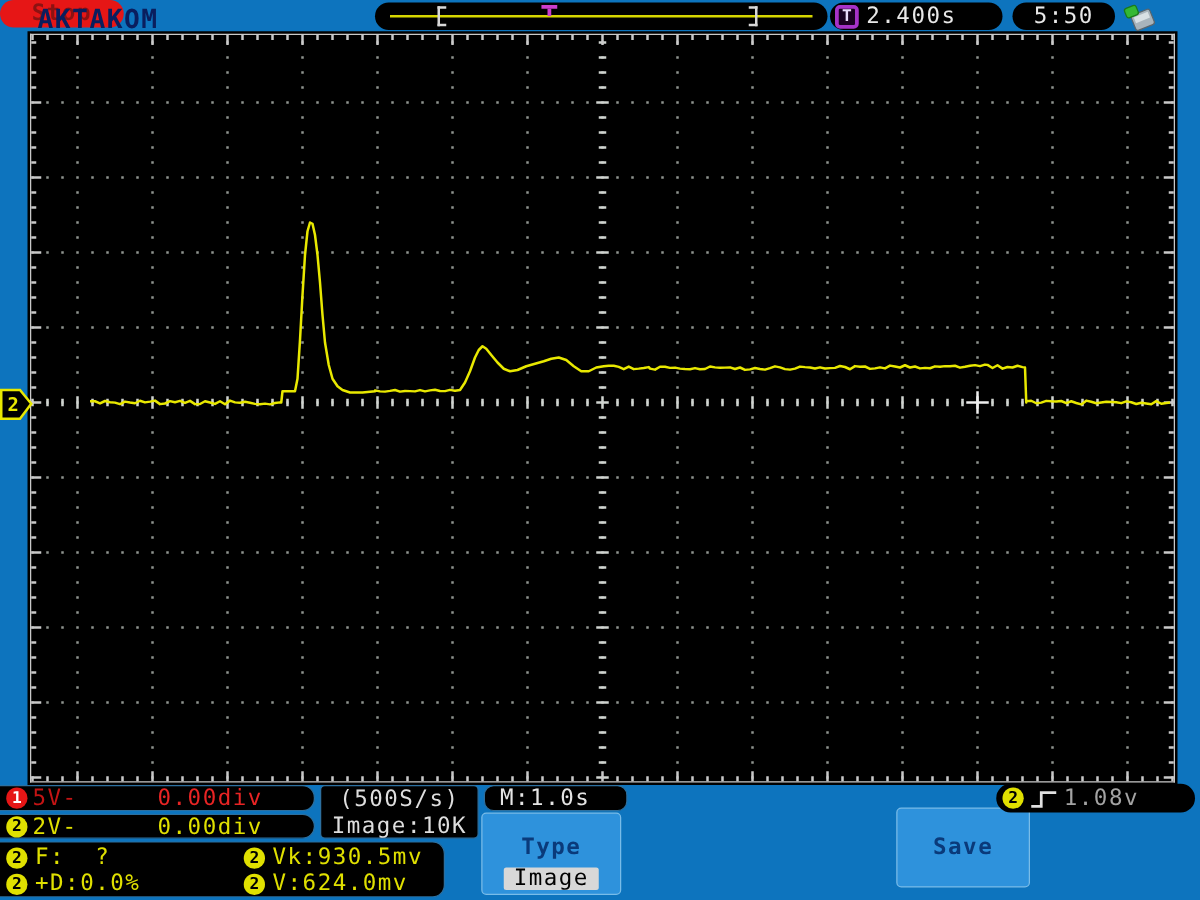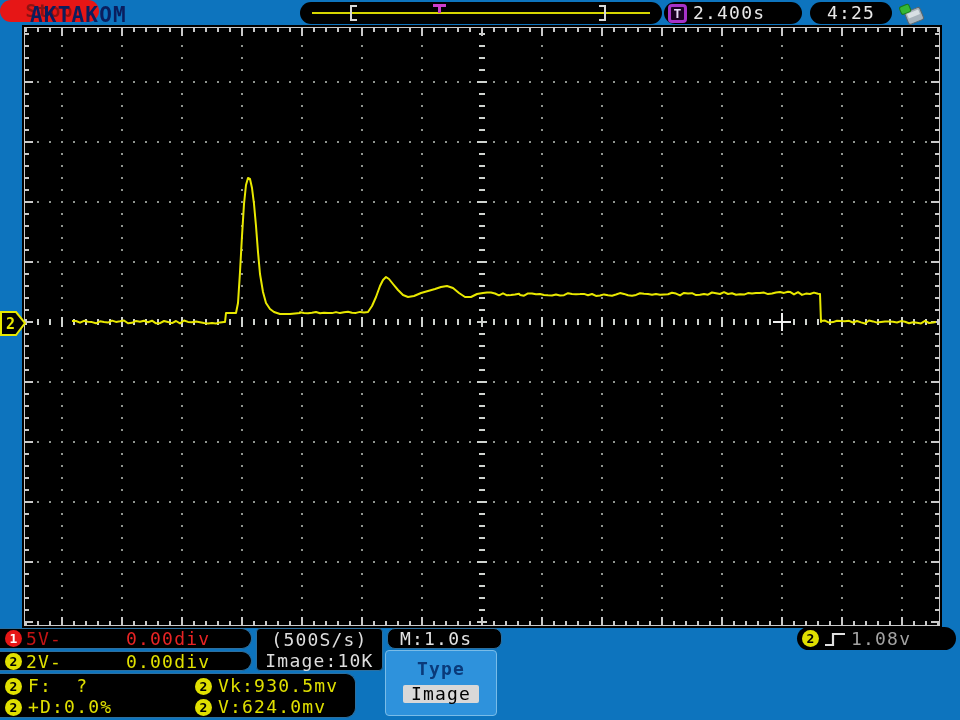--- a/index.html
+++ b/index.html
@@ -45,21 +45,21 @@
   .red1{color:#c41414;} .red2{color:#e82424;} .yel{color:#e0e000;}
   .b-rate{left:256px;top:628px;width:127px;height:43px;border-radius:4px;text-align:center;color:#dedede;}
   .b-rate div{line-height:21px;}
   .b-mtime{left:387px;top:628px;width:115px;height:21px;border-radius:8px;color:#e4e4e4;
            display:flex;align-items:center;padding-left:12px;box-sizing:border-box;}
   .b-meas{left:0;top:673px;width:356px;height:45px;border-radius:0 10px 10px 0;border-left:none;}
   .mcell{position:absolute;display:flex;align-items:center;gap:6px;height:18px;}
   .mc1{left:5px;top:3px;} .mc2{left:5px;top:24px;} .mc3{left:195px;top:3px;} .mc4{left:195px;top:24px;}
   .btn{position:absolute;background:#2e92dc;border:1px solid #79bce8;border-radius:4px;box-sizing:border-box;}
   .btn-type{left:385px;top:650px;width:112px;height:66px;}
-  .type-label{margin-top:9px;text-align:center;color:#0a3a7a;font-weight:bold;}
+  .type-label{margin-top:18px;text-align:center;color:#0a3a7a;font-weight:bold;}
   .type-value{width:76px;height:18px;margin:7px auto 0;background:#d8d8d8;color:#000;border-radius:2px;
               display:flex;align-items:center;justify-content:center;}
   .btn-save{left:717px;top:646px;width:107px;height:64px;display:flex;align-items:center;
             justify-content:center;color:#0a3a7a;font-weight:bold;}
   .b-trig{left:797px;top:627px;width:159px;height:23px;border-radius:12px;display:flex;
           align-items:center;gap:3px;padding-left:5px;box-sizing:border-box;}
   .b-trig .lvl{color:#a3a3a3;}
 </style>
 </head>
 <body>
@@ -77,21 +77,21 @@
       <rect x="0" y="0" width="13" height="3" fill="#cc3ecc"></rect>
       <rect x="5" y="3" width="3" height="6" fill="#cc3ecc"></rect>
     </svg>
   </div>
 
   <div class="pill ttime-pill">
     <div class="ticon">T</div>
     <div class="ttime t">2.400s</div>
   </div>
 
-  <div class="pill clock-pill t">4:25</div>
+  <div class="pill clock-pill t">5:50</div>
 
   <svg class="abs usb" width="32" height="25">
     <g transform="rotate(-22 16 12)">
       <rect x="9" y="9" width="16" height="13" rx="2" fill="#a8b4bc" stroke="#5a666e"></rect>
       <rect x="11" y="11" width="12" height="5" fill="#d8e0e4"></rect>
       <rect x="6" y="2" width="10" height="8" rx="2" fill="#34b834" stroke="#1a7a1a"></rect>
     </g>
   </svg>
 
   <div class="abs scope">
@@ -1835,20 +1835,21 @@
       <span class="badge rel bg-yel">2</span>
       <span class="t yel">V:624.0mv</span>
     </div>
   </div>
 
   <div class="btn btn-type">
     <div class="type-label t">Type</div>
     <div class="type-value t">Image</div>
   </div>
 
+  <div class="btn btn-save t">Save</div>
 
   <div class="pill b-trig">
     <span class="badge rel bg-yel">2</span>
     <svg width="26" height="20">
       <path d="M3,16 H11 V5 H23" fill="none" stroke="#e0e0e0" stroke-width="2.2"></path>
     </svg>
     <span class="t lvl">1.08v</span>
   </div>
 
 </div>

